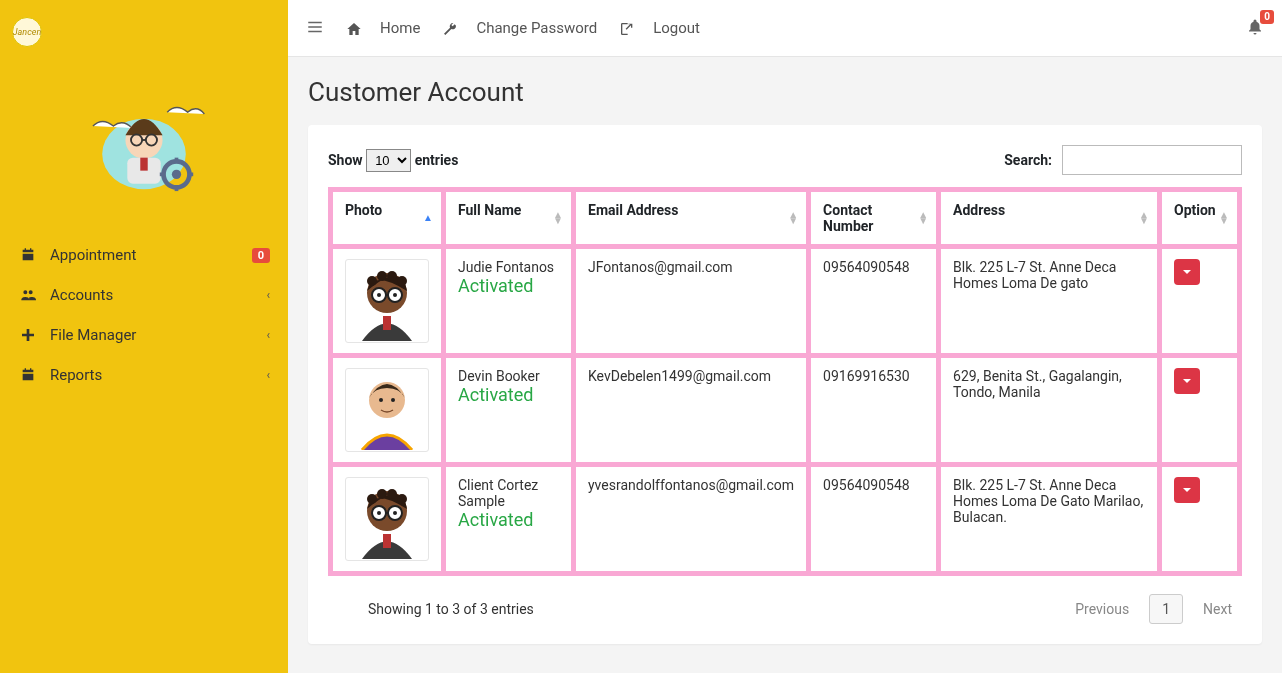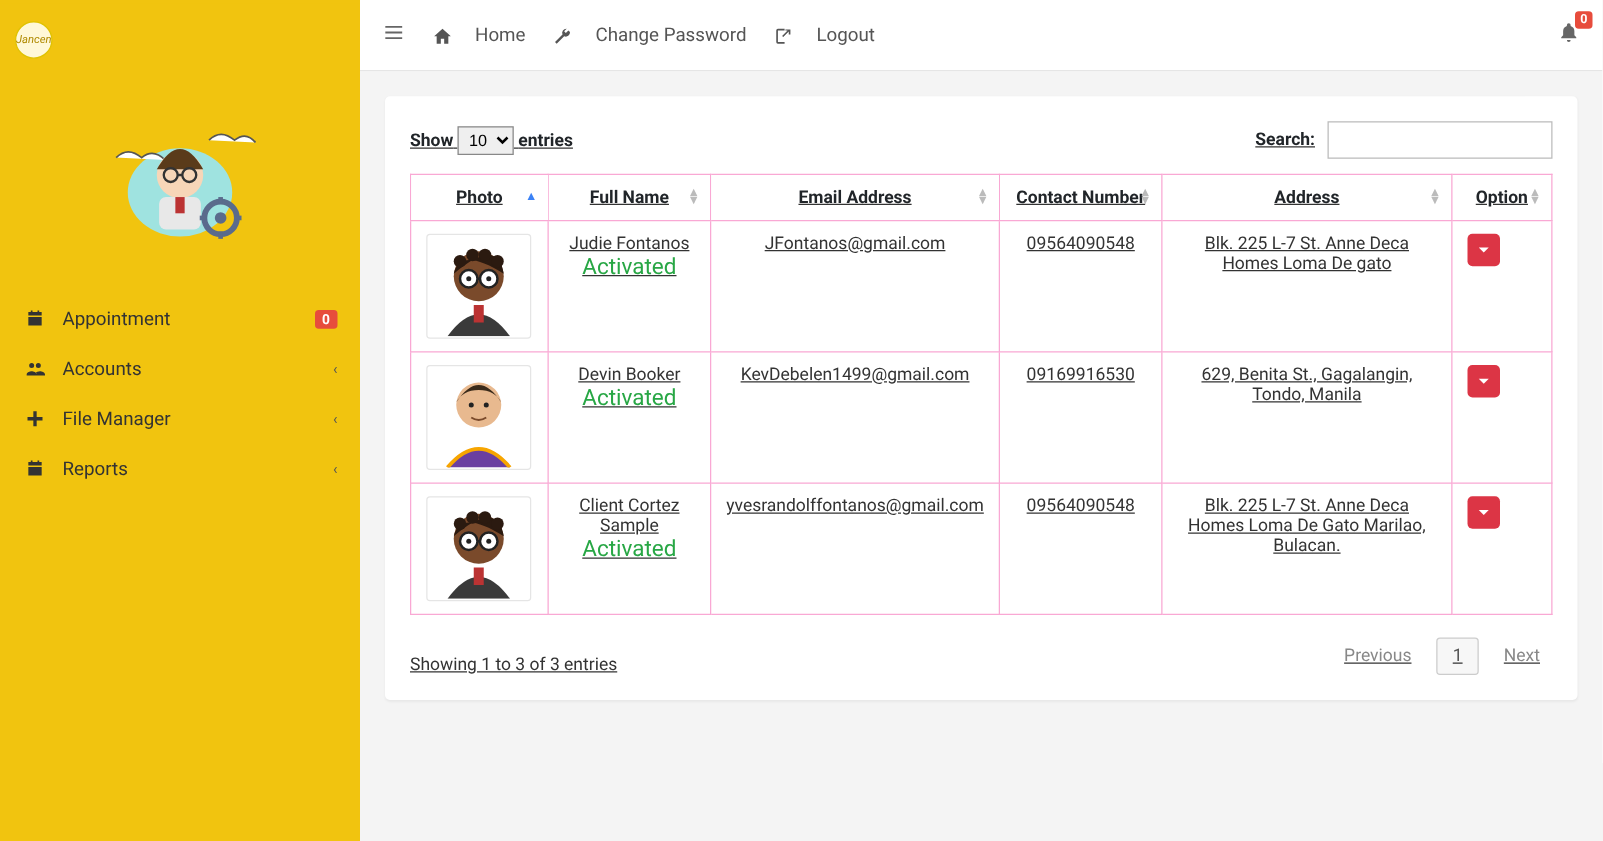--- a/index.html
+++ b/index.html
@@ -30,39 +30,39 @@
   .hamburger { cursor:pointer; color:#666; }
   .top-link { display:flex; align-items:center; gap:18px; color:#555; cursor:pointer; font-size:15px; }
   .top-spacer { flex:1; }
   .bell-wrap { position: relative; cursor:pointer; color:#666; }
   .bell-badge { position:absolute; top:-8px; right:-10px; background:#e74c3c; color:#fff; font-size:10px; padding:0 4px; border-radius:3px; font-weight:700; line-height:14px; }
 
   
   .content { padding: 20px 20px 30px 20px; }
   .page-title { font-size: 26px; font-weight: 400; color:#333; margin-bottom: 18px; }
 
-  .card { background:#fff; border-radius:4px; box-shadow: 0 1px 2px rgba(0,0,0,0.05); padding: 20px; text-decoration: underline; }
+  .card { background:#fff; border-radius:4px; box-shadow: 0 1px 2px rgba(0,0,0,0.05); padding: 20px; }
 
   .table-controls { display:flex; align-items:center; justify-content:space-between; margin-bottom: 12px; font-weight:700; color:#212529; }
   .len-wrap select { padding:2px 4px; border:1px solid #888; font-size:13px; }
   .search-wrap { font-weight:700; display:flex; align-items:center; gap: 10px; }
   .search-wrap input { width:180px; height:30px; border:1px solid #bbb; padding:0 8px; font-size:14px; }
 
   table.datatable { width:100%; border-collapse: collapse; }
-  .datatable th, .datatable td { border: 1px solid #f9a8d4; padding: 10px 12px; text-align:center; vertical-align: top; font-size: 14px; }
+  .datatable th, .datatable td { border: 5px solid #f9a8d4; padding: 10px 12px; text-align:left; vertical-align: top; font-size: 14px; }
   .datatable thead th { background:#fff; font-weight:700; color:#212529; position:relative; }
   .sort-ind { position:absolute; right:8px; top:50%; transform:translateY(-50%); font-size:10px; color:#bbb; display:flex; flex-direction:column; line-height:6px;}
   .sort-ind.active-up { color:#3b82f6; }
   .photo-cell { display:flex; justify-content:flex-start; }
   .avatar-box { width: 84px; height: 84px; border:1px solid #e5e5e5; border-radius:3px; display:flex; align-items:center; justify-content:center; overflow:hidden; background:#fff; }
   .status-activated { color: #28a745; font-size: 18px; margin-top:0; }
 
   .option-btn { width:26px; height:26px; background:#dc3545; border:none; border-radius:4px; color:#fff; cursor:pointer; display:flex; align-items:center; justify-content:center; font-size:11px; }
 
-  .table-footer { display:flex; align-items:flex-end; justify-content:space-between; margin-top: 18px; color:#333; }
+  .table-footer { display:flex; align-items:center; justify-content:space-between; margin-top: 18px; color:#333;margin-left:40px; }
   .pagination { display:flex; gap: 10px; align-items:center; }
   .page-link { color:#888; cursor:pointer; padding: 6px 10px; }
   .page-num { border:1px solid #ccc; background:#f7f7f7; color:#555; padding:6px 12px; border-radius:3px; }
 
   
   svg.ic { width:16px; height:16px; fill: currentColor; vertical-align:middle; }
   svg.ic-lg { width:18px; height:18px; fill: currentColor; }
 </style>
 </head>
 <body>
@@ -173,20 +173,21 @@
       <span class="top-spacer"></span>
       <span class="bell-wrap">
         <svg class="ic-lg" viewBox="0 0 24 24">
             <path d="M12 2a2 2 0 0 1 2 2v1a6 6 0 0 1 4 6v4l2 2v1H4v-1l2-2v-4a6 6 0 0 1 4-6V4a2 2 0 0 1 2-2zm0 20a2 2 0 0 1-2-2h4a2 2 0 0 1-2 2z"></path>
           </svg>
         <span class="bell-badge">0</span>
       </span>
     </div>
 
     <div class="content">
+      <h1 class="page-title">Customer Account</h1>
 
       <div class="card">
 
         <div class="table-controls">
           <div class="len-wrap">
             <span>Show</span>
             <select>
               <option>10</option>
             </select>
             <span>entries</span>

